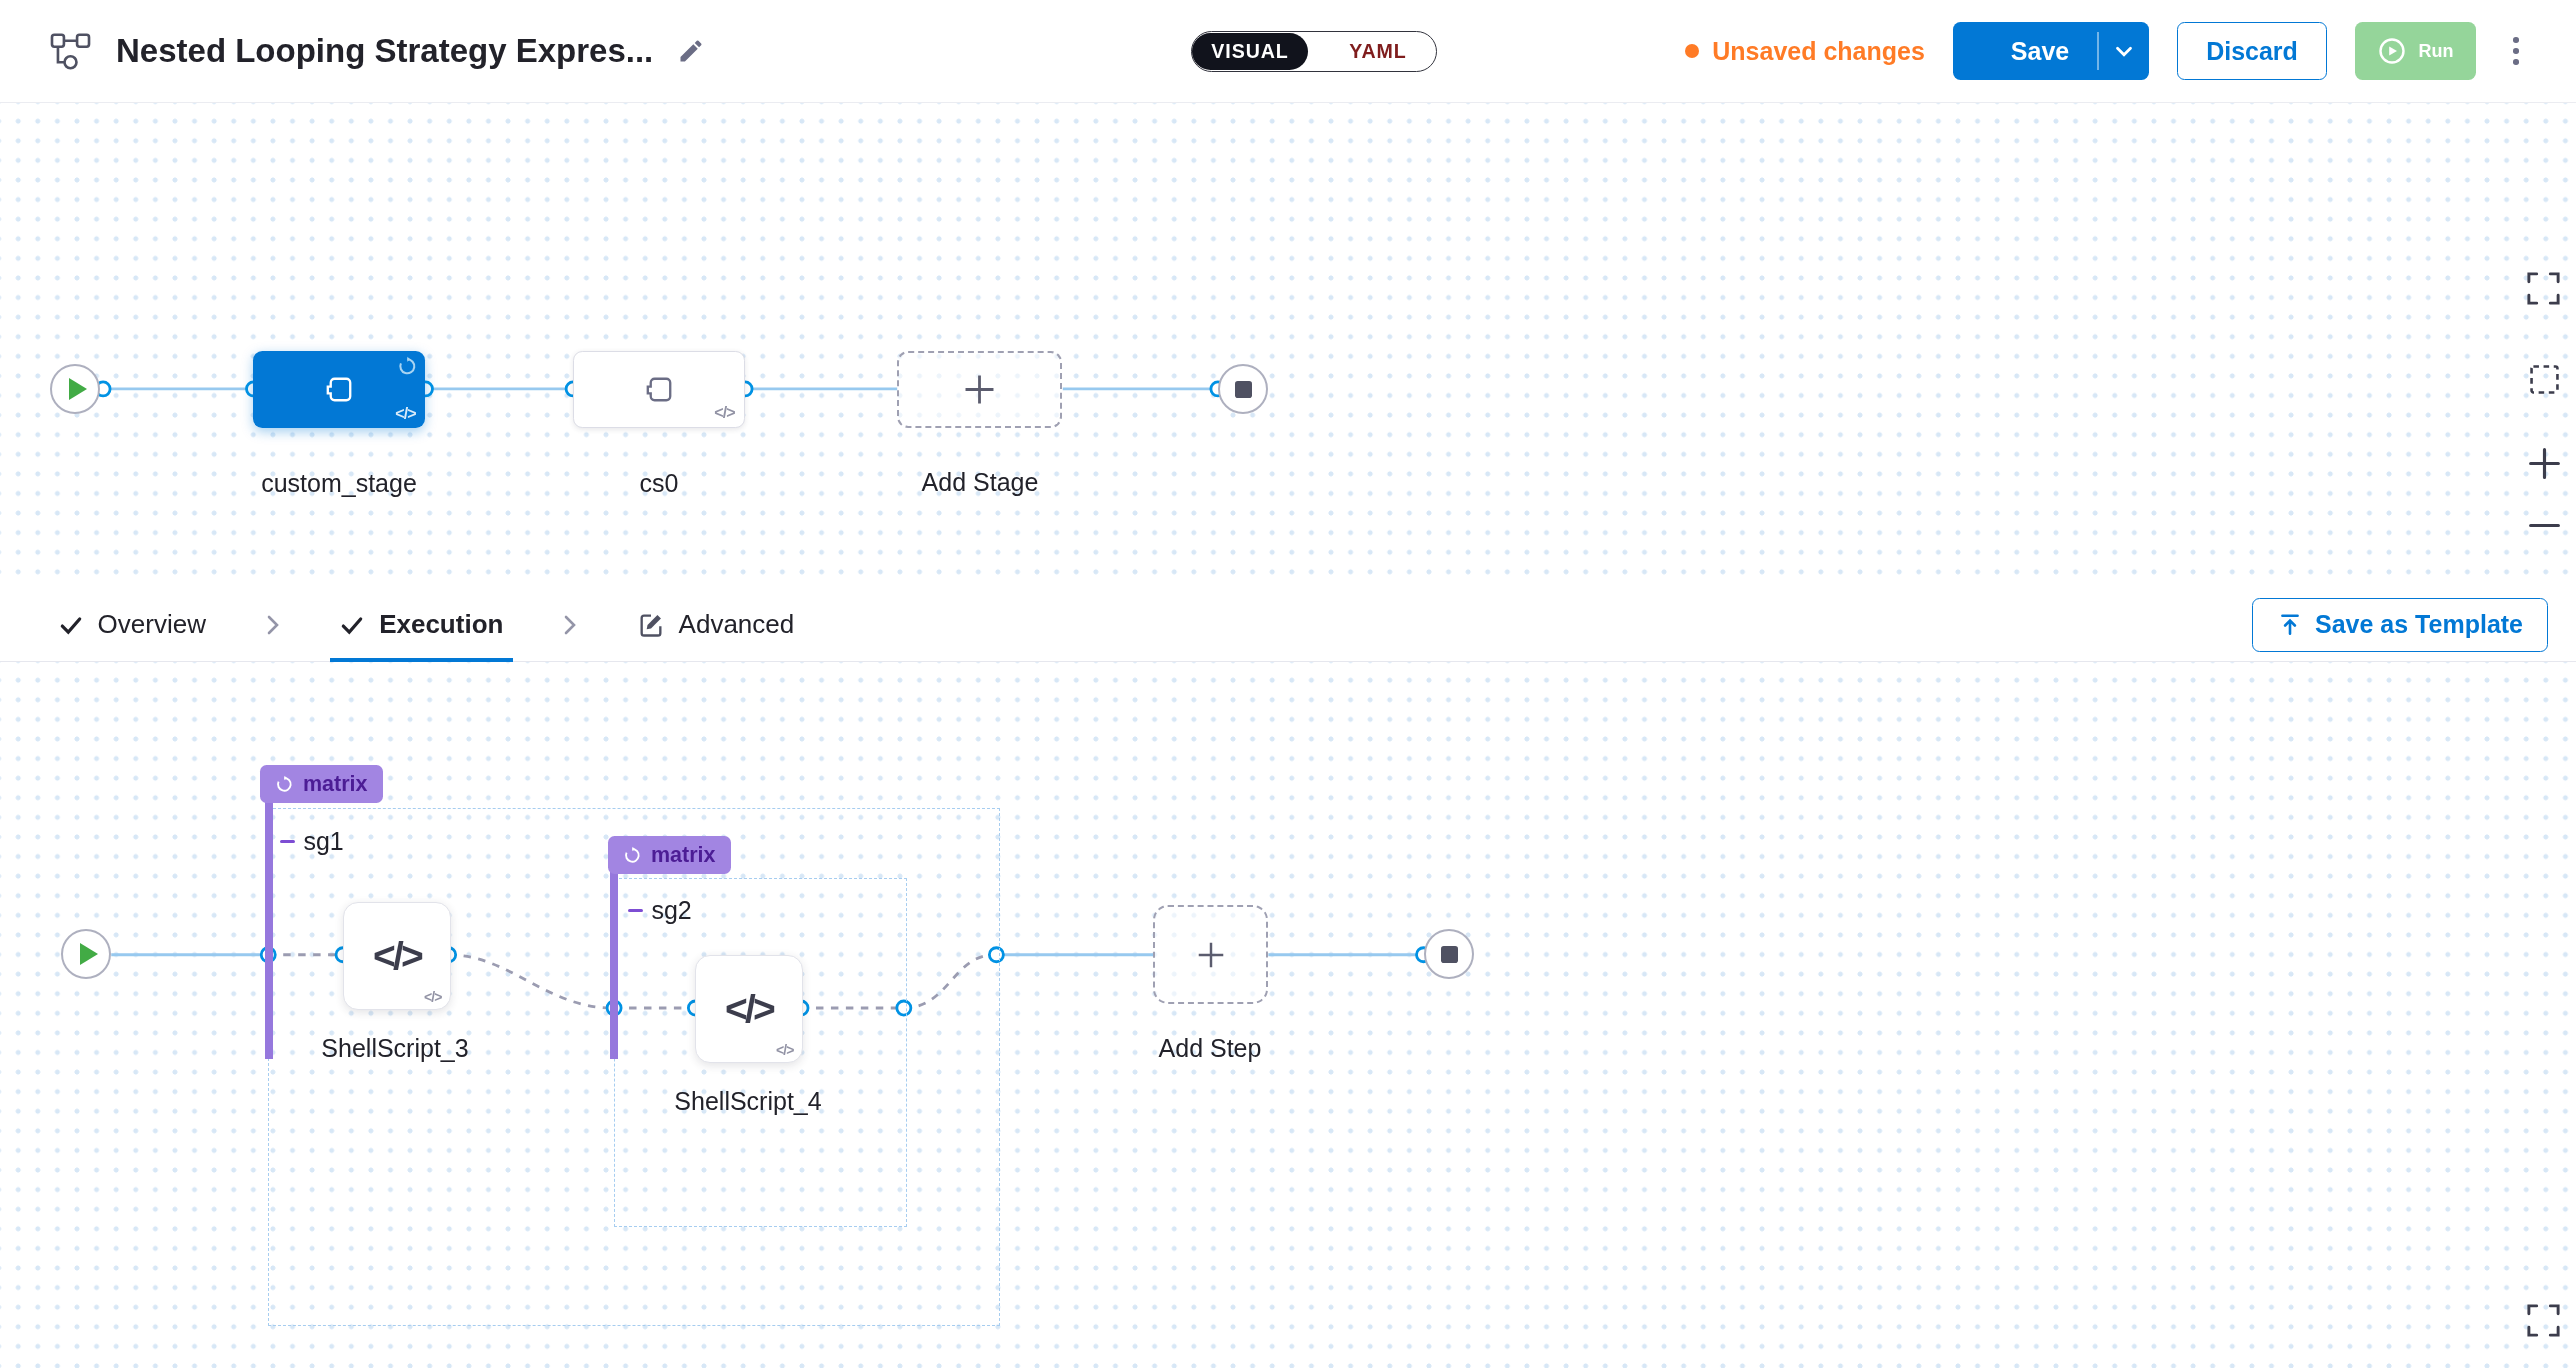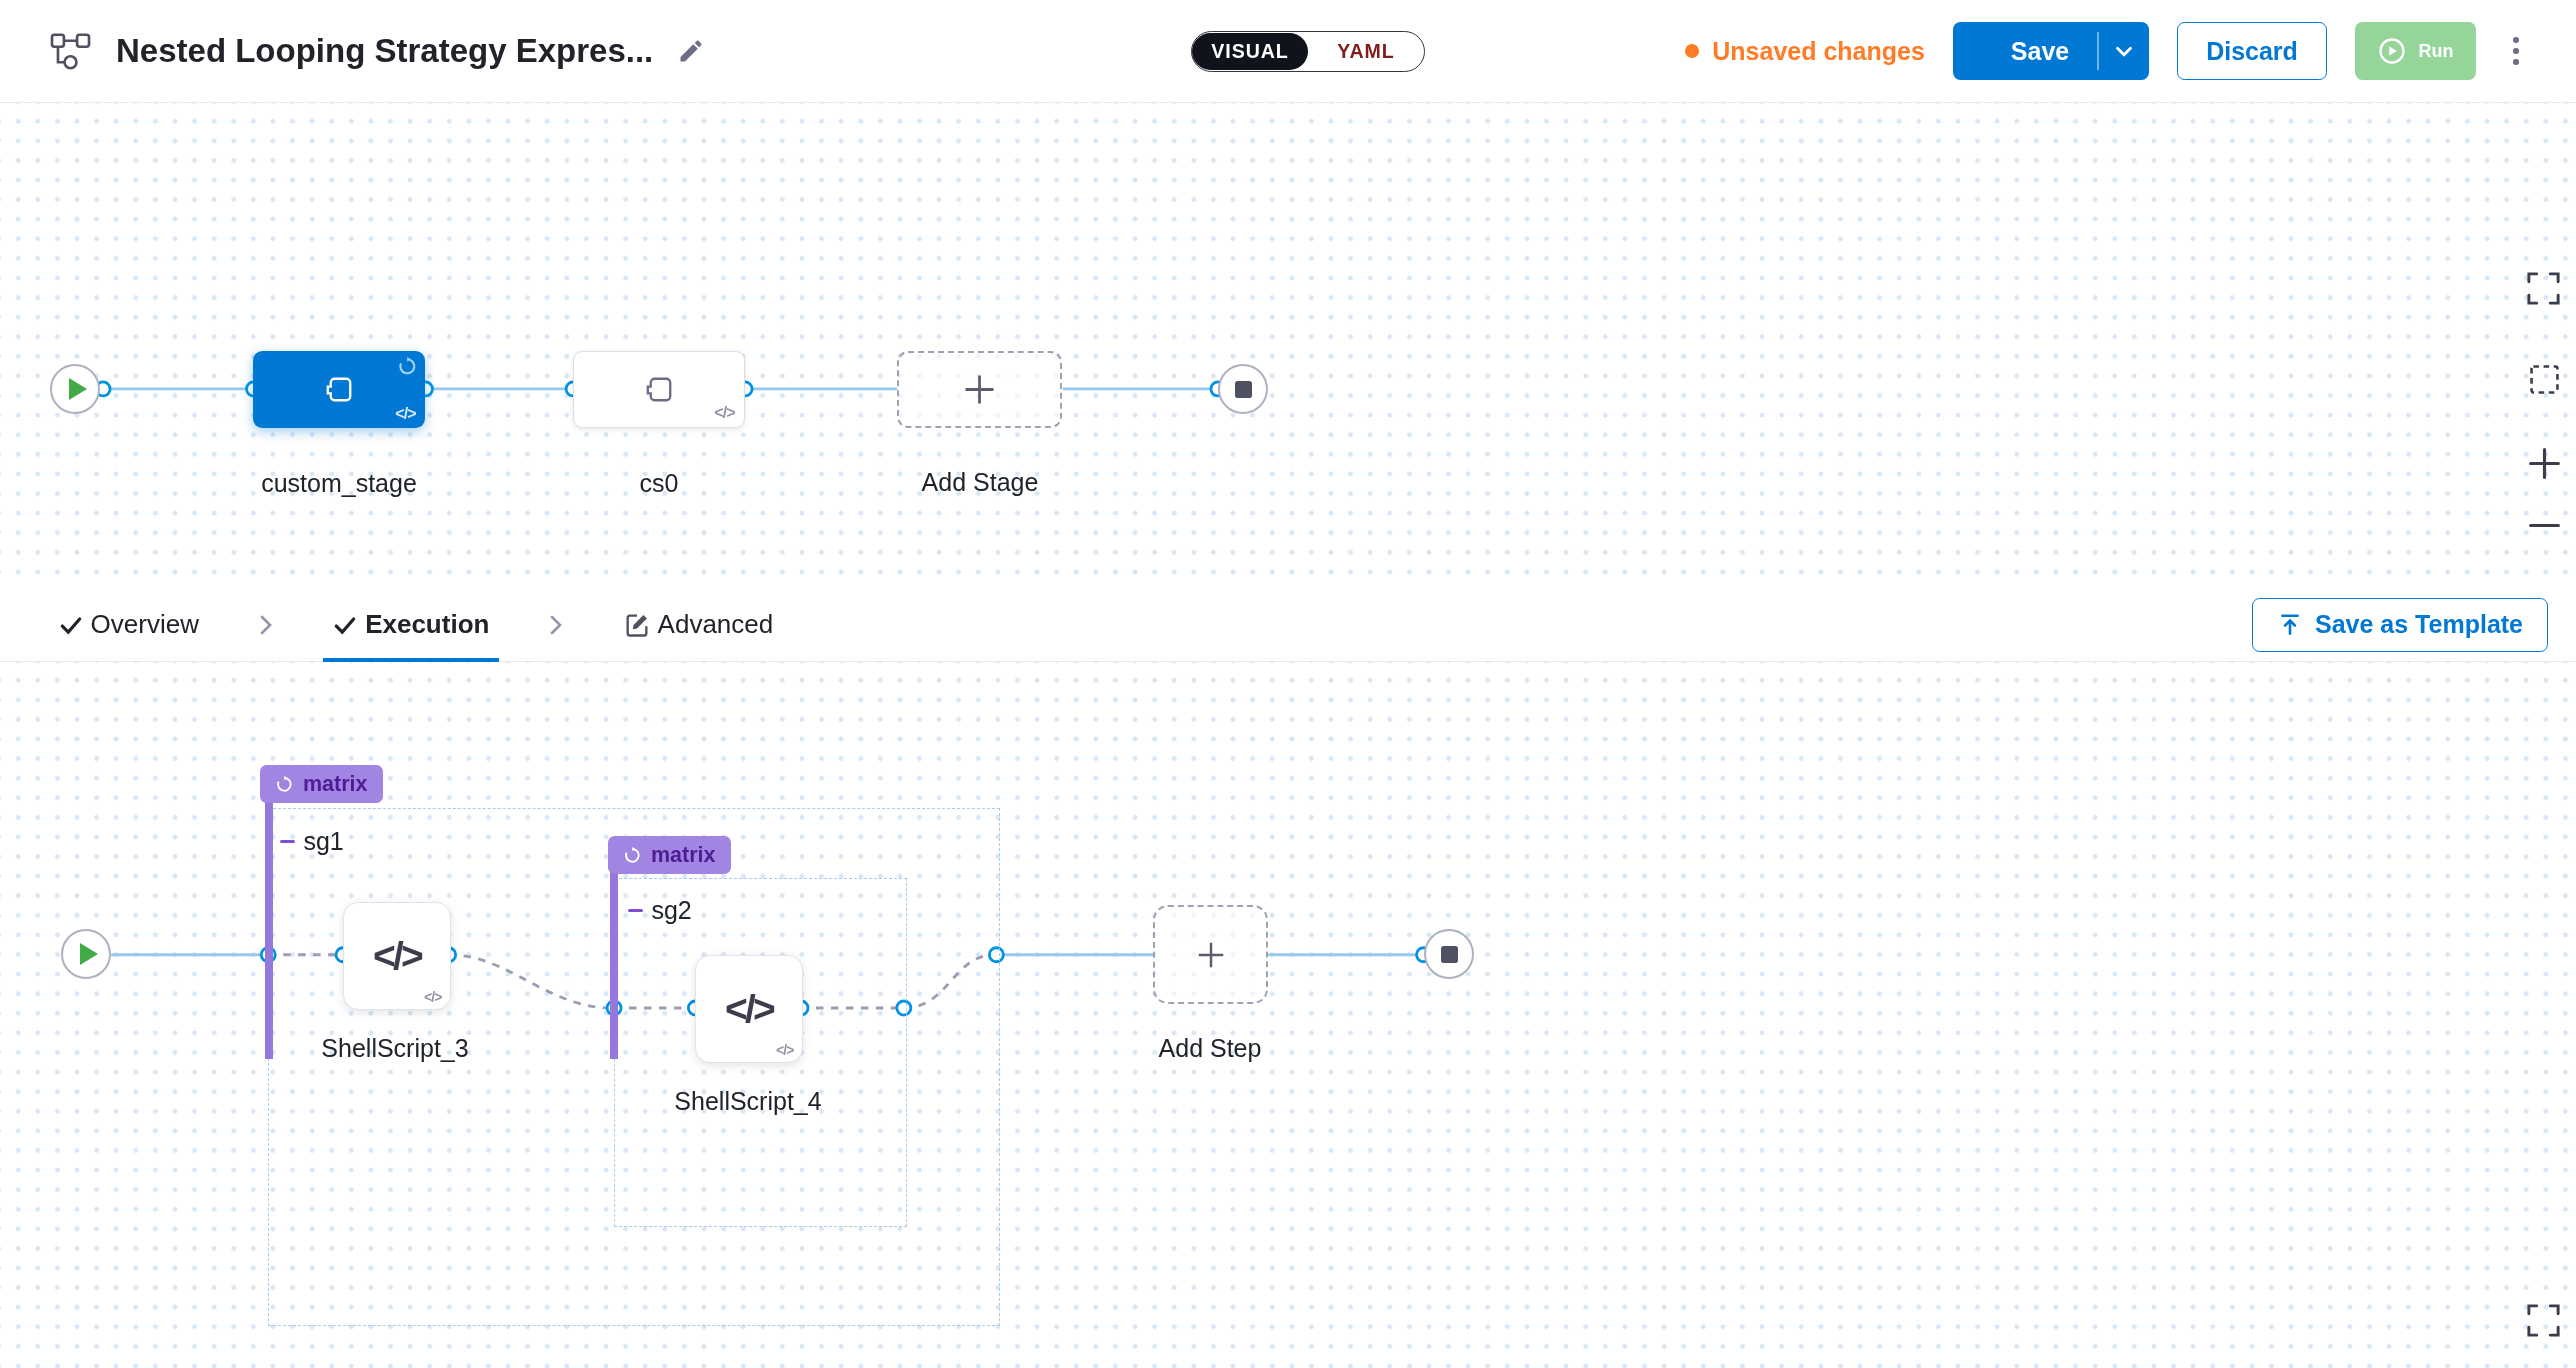--- a/index.html
+++ b/index.html
@@ -5,21 +5,21 @@
   html,body{margin:0;padding:0;overflow:hidden;}
   body{width:2576px;height:1368px;font-family:"Liberation Sans",sans-serif;background:#fff;}
   .app{position:relative;width:2576px;height:1368px;}
 
   
   .topbar{position:relative;height:103px;display:flex;align-items:center;
     padding:0 48px 0 49px;box-sizing:border-box;background:#fff;border-bottom:0.9px solid #ebecf1;}
   .page-title{margin-left:24px;font-size:33px;font-weight:700;color:#22222a;white-space:nowrap;}
   .edit-icon{margin-left:24px;display:flex;cursor:pointer;}
   .mode-toggle{position:absolute;left:1191px;display:flex;align-items:center;height:41px;
-    border:1.9px solid #32333d;border-radius:934px;background:#fff;box-sizing:border-box;}
+    border:1.9px solid #32333d;border-radius:934px;background:#fff;box-sizing:border-box;gap:12px;}
   .mode-seg{width:116px;height:37px;display:flex;align-items:center;justify-content:center;
     font-size:19.6px;font-weight:700;letter-spacing:0.9px;border-radius:934px;cursor:pointer;}
   .mode-seg.active{background:#11131c;color:#fff;}
   .mode-seg.inactive{color:#7f1d1d;}
   .topbar-right{margin-left:auto;display:flex;align-items:center;gap:28px;}
   .unsaved{display:flex;align-items:center;gap:13px;color:#ff7b26;font-size:25px;font-weight:600;}
   .unsaved-dot{width:14px;height:14px;border-radius:50%;background:#ff7b26;}
   .save-split{display:flex;height:58px;background:#0278d5;border-radius:7.5px;color:#fff;
     align-items:stretch;overflow:hidden;cursor:pointer;}
   .save-main{padding:0 28px;display:flex;align-items:center;font-size:25px;font-weight:600;margin-left:30px;}
@@ -71,21 +71,21 @@
   .matrix-badge{position:absolute;height:38px;padding:0 15px;background:#a285e2;border-radius:6.5px;
     color:#4c1d95;display:flex;align-items:center;gap:9.3px;font-size:21.5px;font-weight:700;cursor:pointer;}
   .group-label{position:absolute;display:flex;align-items:center;gap:8.4px;font-size:25px;color:#22222a;}
   .group-tick{width:15px;height:3.7px;background:#7d4dd3;border-radius:1.9px;}
 
   .canvas-icon{position:absolute;display:flex;cursor:pointer;color:#3c3d4c;}
 
   
   .tabbar{height:74px;display:flex;align-items:center;padding:0 18.7px 0 52px;background:#fff;
     box-sizing:border-box;border-bottom:0.9px solid #e6e7ee;}
-  .tab{position:relative;height:74px;display:flex;align-items:center;gap:7px;font-size:26px;
+  .tab{position:relative;height:74px;display:flex;align-items:center;gap:14px;font-size:26px;
     color:#22222a;cursor:pointer;padding:0 5.6px;}
   .tab .tlabel{font-weight:500;}
   .tab.active .tlabel{font-weight:700;}
   .tab.active::after{content:"";position:absolute;left:-3.7px;right:-3.7px;bottom:0;height:3.7px;background:#0278d5;}
   .tab-chevron{margin:0 49px;color:#9495a8;display:flex;}
   .save-template-btn{margin-left:auto;margin-right:9.3px;height:54px;padding:0 24px;border:1.9px solid #0278d5;
     border-radius:7.5px;background:#fff;color:#0278d5;font-size:25px;font-weight:600;display:flex;
     align-items:center;gap:12px;box-sizing:border-box;cursor:pointer;}
 </style>
 </head>

